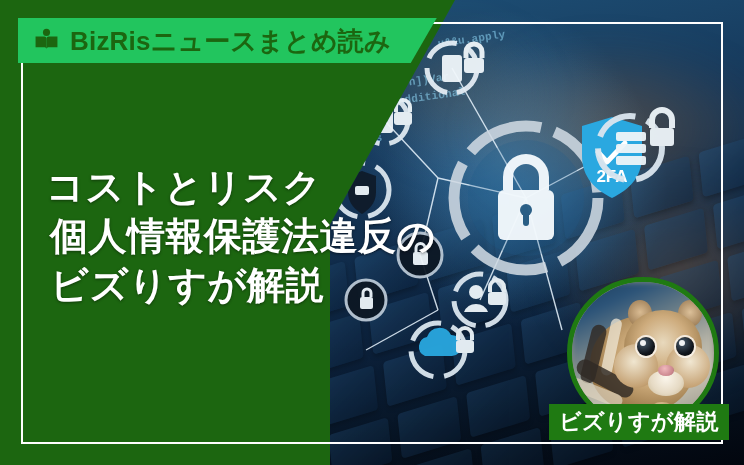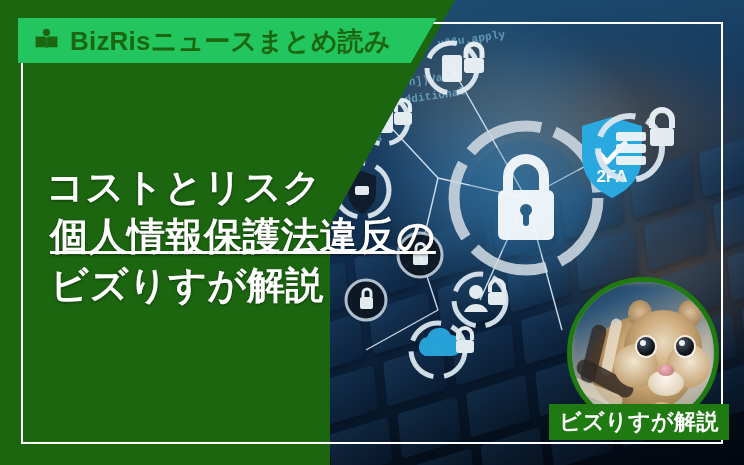--- a/index.html
+++ b/index.html
@@ -89,21 +89,21 @@
   
   .headline{
     position:absolute;
     left:46px; top:163px;
     color:#ffffff;
     font-size:38px; font-weight:700;
     line-height:49px; letter-spacing:.5px;
     text-shadow:0 1px 3px rgba(0,0,0,.45);
     white-space:nowrap;
   }
-  .headline .l2{ padding-left:4px;text-decoration:underline; }
+  .headline .l2{ padding-left:4px; }
   .headline .l3{ padding-left:4px; }
 
   
   .avatar{
     position:absolute;
     left:567px; top:277px;
     width:152px; height:152px;
     border-radius:50%;
     border:5px solid #1f7a12;
     overflow:hidden;

